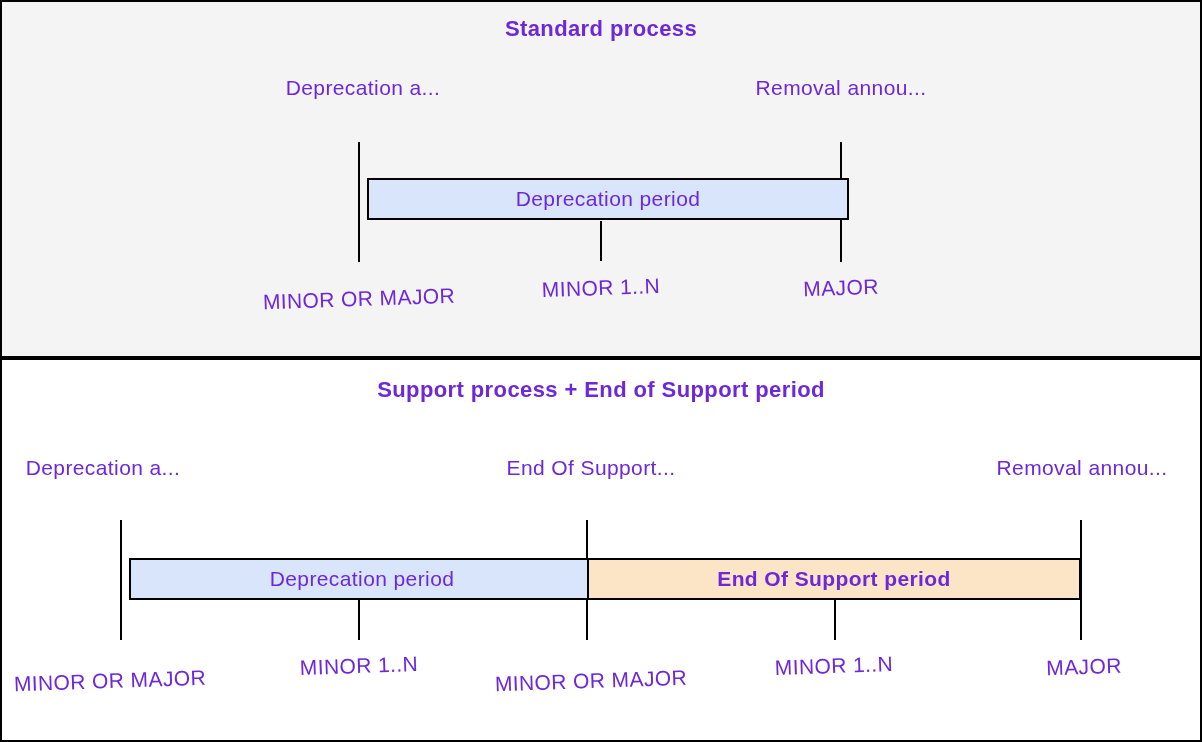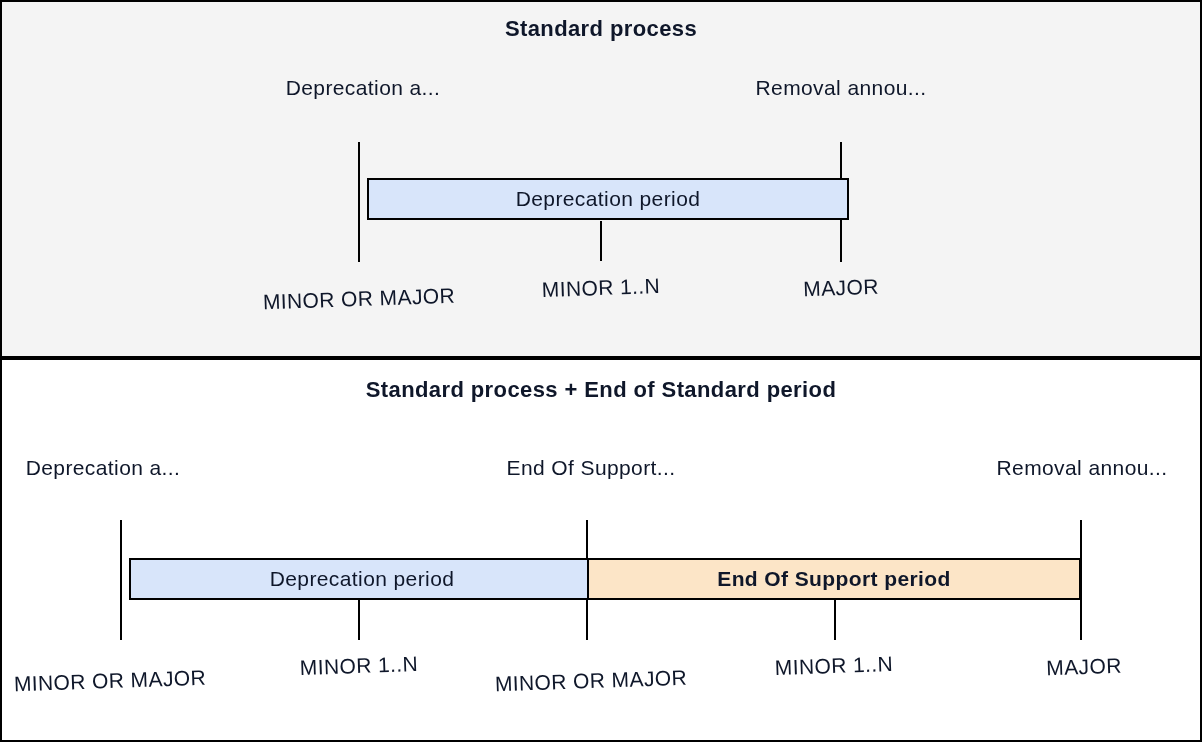--- a/index.html
+++ b/index.html
@@ -1,20 +1,20 @@
 <!DOCTYPE html>
 <html><head>
 <meta charset="utf-8">
 <style>
   html,body{margin:0;padding:0;background:#ffffff;}
   #screen{
     position:relative;
     width:1202px;height:742px;
     font-family:"Liberation Sans", sans-serif;
-    color:#0f172a;
+    color:#6d28d9;
     letter-spacing:0.4px;
     overflow:hidden;
   }
   .panel{
     position:absolute;left:0;width:1202px;
     box-sizing:border-box;
     border:2px solid #000;
   }
   .panel-top{top:0;height:358px;background:#f4f4f4;}
   .panel-bottom{top:358px;height:384px;background:#ffffff;}
@@ -70,21 +70,21 @@
 
     <div class="bar bar-blue" style="left:357px;top:176px;width:482px;">Deprecation period</div>
 
     <div class="axis-label" style="left:357px;top:286px;">MINOR OR MAJOR</div>
     <div class="axis-label" style="left:599px;top:275px;">MINOR 1..N</div>
     <div class="axis-label" style="left:839px;top:275px;">MAJOR</div>
   </div>
 
   <div class="panel panel-bottom">
 
-    <div class="panel-title" style="top:18px;">Standard process + End of Standard period</div>
+    <div class="panel-title" style="top:18px;">Support process + End of Support period</div>
 
     <div class="event-label" style="left:101px;top:97px;">Deprecation a...</div>
     <div class="event-label" style="left:589px;top:97px;">End Of Support...</div>
     <div class="event-label" style="left:1080px;top:97px;">Removal annou...</div>
 
     <div class="tick" style="left:118px;top:160px;height:120px;"></div>
     <div class="tick" style="left:584px;top:160px;height:120px;"></div>
     <div class="tick" style="left:1078px;top:160px;height:120px;"></div>
     <div class="tick" style="left:356px;top:240px;height:40px;"></div>
     <div class="tick" style="left:832px;top:240px;height:40px;"></div>

